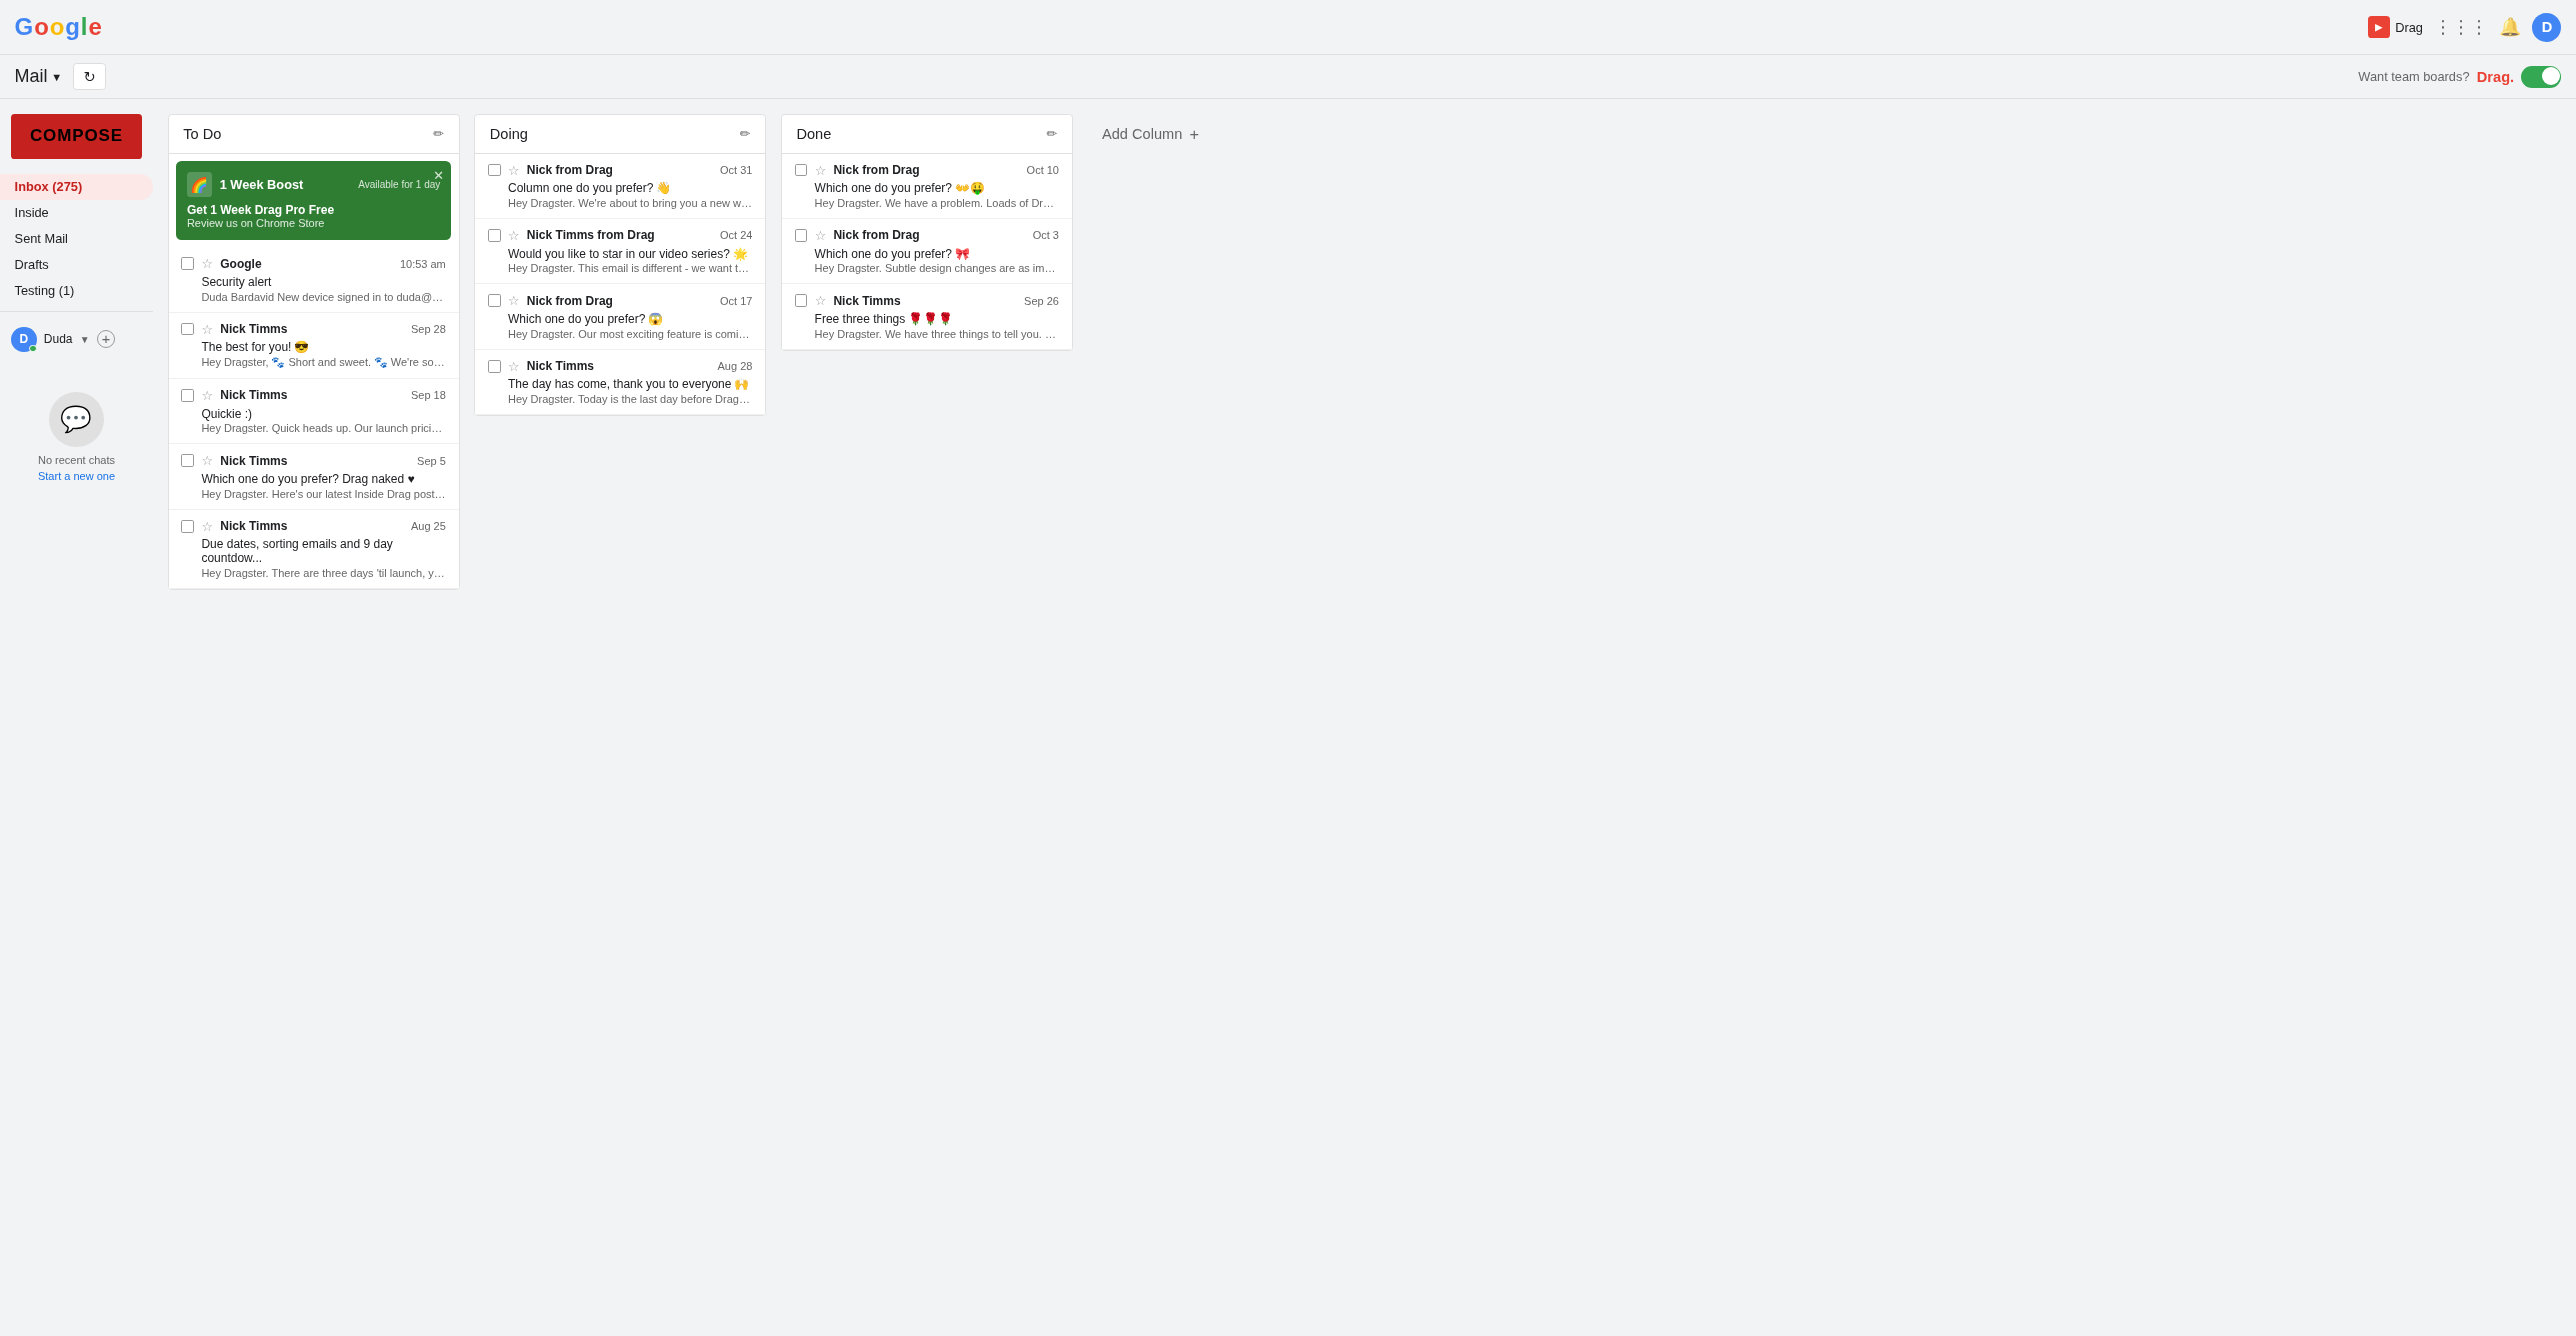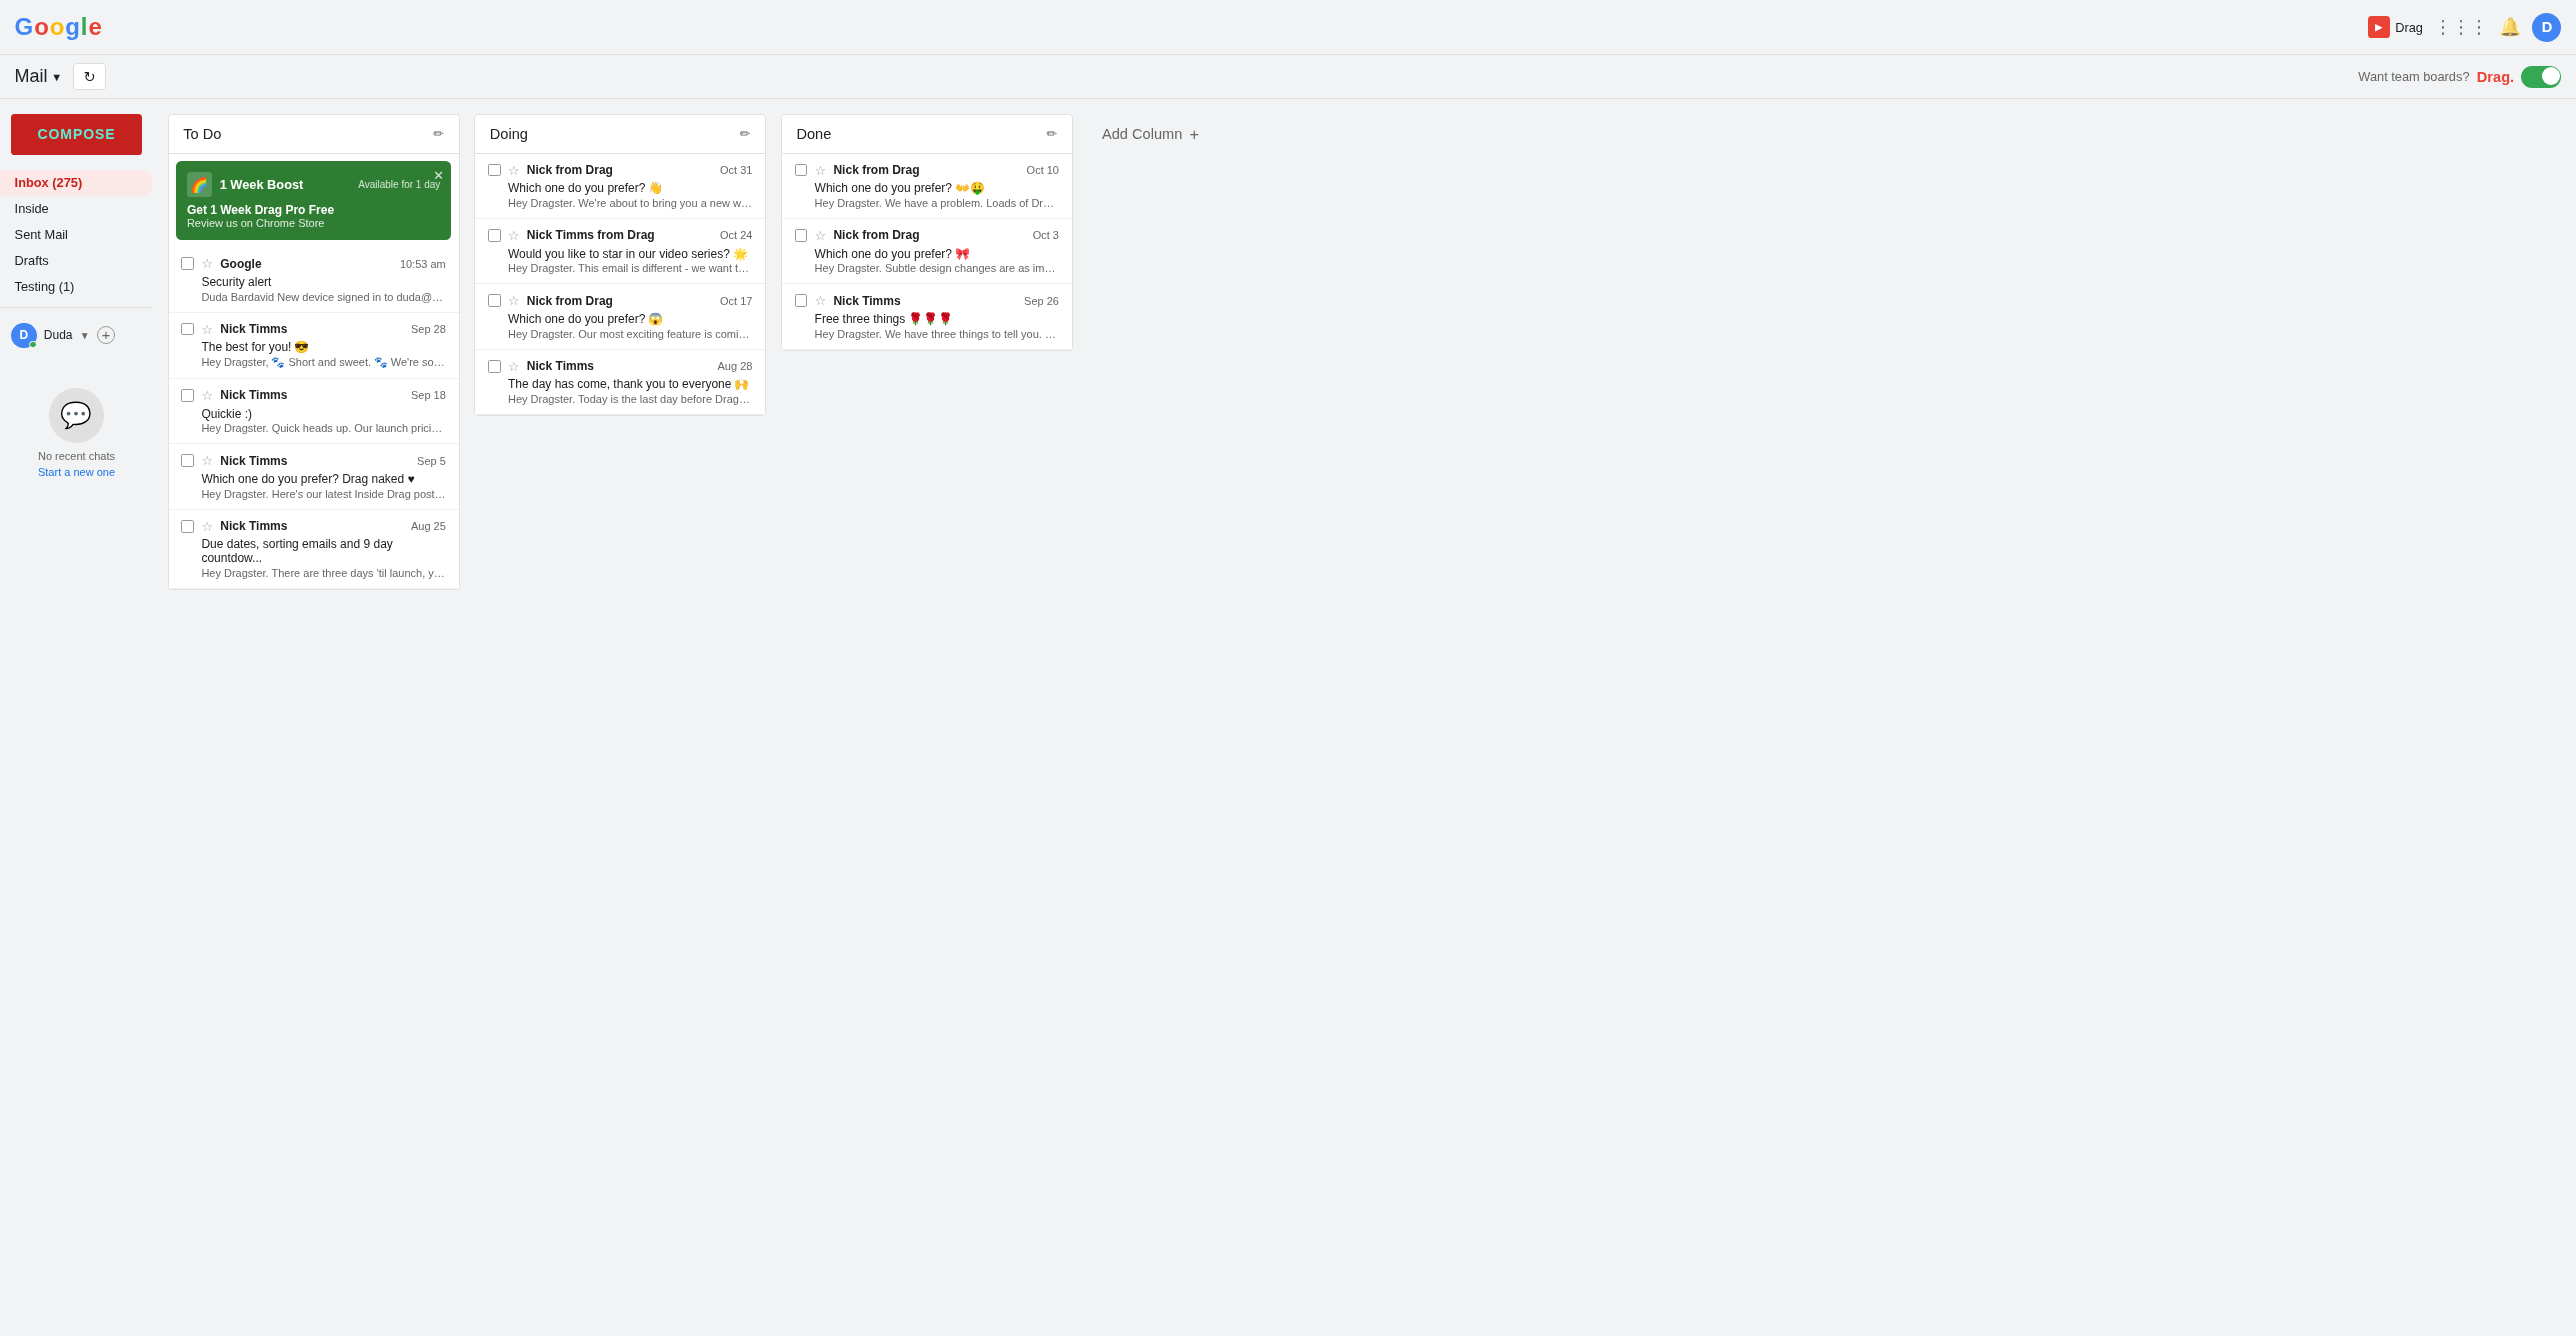--- a/index.html
+++ b/index.html
@@ -36,21 +36,21 @@
     .secondary-right { margin-left: auto; display: flex; align-items: center; gap: 7.3px; font-size: 12.8px; color: #666; }
     .drag-brand { color: #EA4335; font-weight: bold; font-size: 14.6px; }
     .toggle { width: 40px; height: 22px; background: #34A853; border-radius: 11px; position: relative; cursor: pointer; }
     .toggle-knob { width: 18px; height: 18px; background: white; border-radius: 50%; position: absolute; top: 1.8px; right: 1.8px; }
 
     
     .main-layout { display: flex; height: calc(100vh - 98px); overflow: hidden; }
 
     
     .sidebar { width: 153px; background: #f1f3f4; padding: 7.3px 0; flex-shrink: 0; overflow-y: auto; }
-    .compose-btn { margin: 7.3px 11px 14.6px; background: #c5221f; color: #5eead4; border: none; border-radius: 3.6px; padding: 12.8px 18px; font-size: 14px; font-weight: bold; letter-spacing: 0.9px; cursor: pointer; width: calc(100% - 22px); text-align: center; }
+    .compose-btn { margin: 7.3px 11px 14.6px; background: #c5221f; color: #000000; border: none; border-radius: 3.6px; padding: 12.8px 18px; font-size: 17px; font-weight: bold; letter-spacing: 0.9px; cursor: pointer; width: calc(100% - 22px); text-align: center; }
     .sidebar-item { padding: 5.5px 14.6px; cursor: pointer; border-radius: 0 18px 18px 0; font-size: 12.8px; color: #202124; display: flex; align-items: center; gap: 7.3px; }
     .sidebar-item.active { background: #fce8e6; color: #c5221f; font-weight: bold; }
     .sidebar-divider { height: 0.9px; background: #e0e0e0; margin: 7.3px 0; }
     .sidebar-account { display: flex; align-items: center; gap: 7.3px; padding: 7.3px 11px; cursor: pointer; }
     .account-avatar { width: 25.5px; height: 25.5px; border-radius: 50%; background: #4285F4; color: white; display: flex; align-items: center; justify-content: center; font-size: 12px; font-weight: bold; position: relative; }
     .online-dot { width: 7.3px; height: 7.3px; background: #34A853; border-radius: 50%; position: absolute; bottom: 0; right: 0; border: 0.9px solid white; }
     .add-account { width: 18px; height: 18px; border-radius: 50%; border: 0.9px solid #999; display: flex; align-items: center; justify-content: center; cursor: pointer; color: #666; font-size: 14.6px; }
     .chat-section { padding: 14.6px 11px; display: flex; flex-direction: column; align-items: center; margin-top: 18px; }
     .chat-bubble { width: 55px; height: 55px; border-radius: 50%; background: #e0e0e0; display: flex; align-items: center; justify-content: center; font-size: 25.5px; color: #999; margin-bottom: 7.3px; }
     .no-chats { font-size: 11px; color: #666; text-align: right; margin-bottom: 3.6px; }
@@ -251,21 +251,21 @@
     <span class="edit-icon">✏</span>
   </div>
         <div class="column-body">
           <div class="email-card">
         <div class="email-card-header">
           <div class="card-checkbox"></div>
           <span class="card-star">☆</span>
           <span class="card-sender">Nick from Drag</span>
           <span class="card-date">Oct 31</span>
         </div>
-        <div class="card-subject">Which one do you prefer? 👋</div>
+        <div class="card-subject">Column one do you prefer? 👋</div>
         <div class="card-preview">Hey Dragster. We're about to bring you a new way to a...</div>
       </div>
           <div class="email-card">
         <div class="email-card-header">
           <div class="card-checkbox"></div>
           <span class="card-star">☆</span>
           <span class="card-sender">Nick Timms from Drag</span>
           <span class="card-date">Oct 24</span>
         </div>
         <div class="card-subject">Would you like to star in our video series? 🌟</div>

